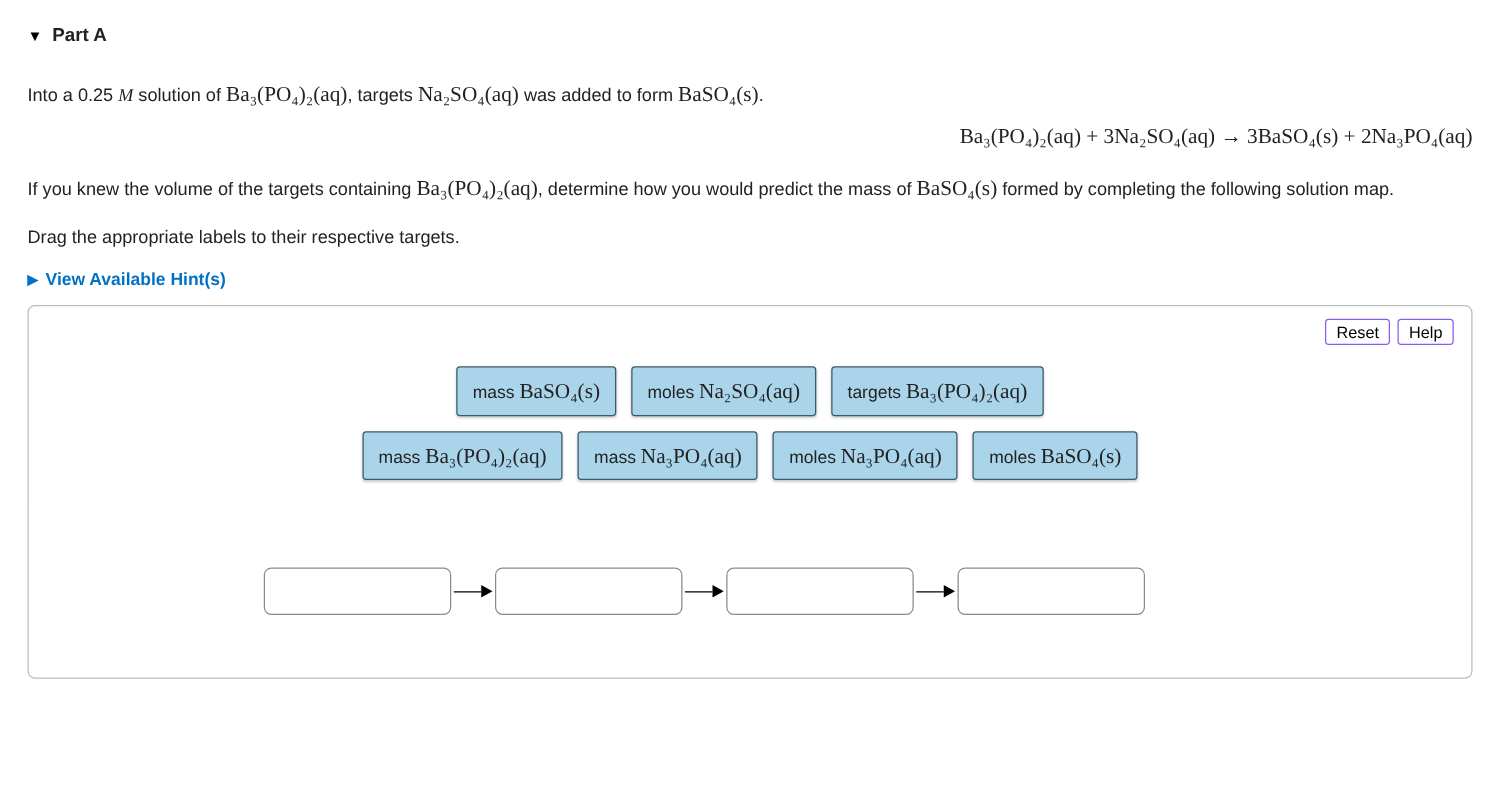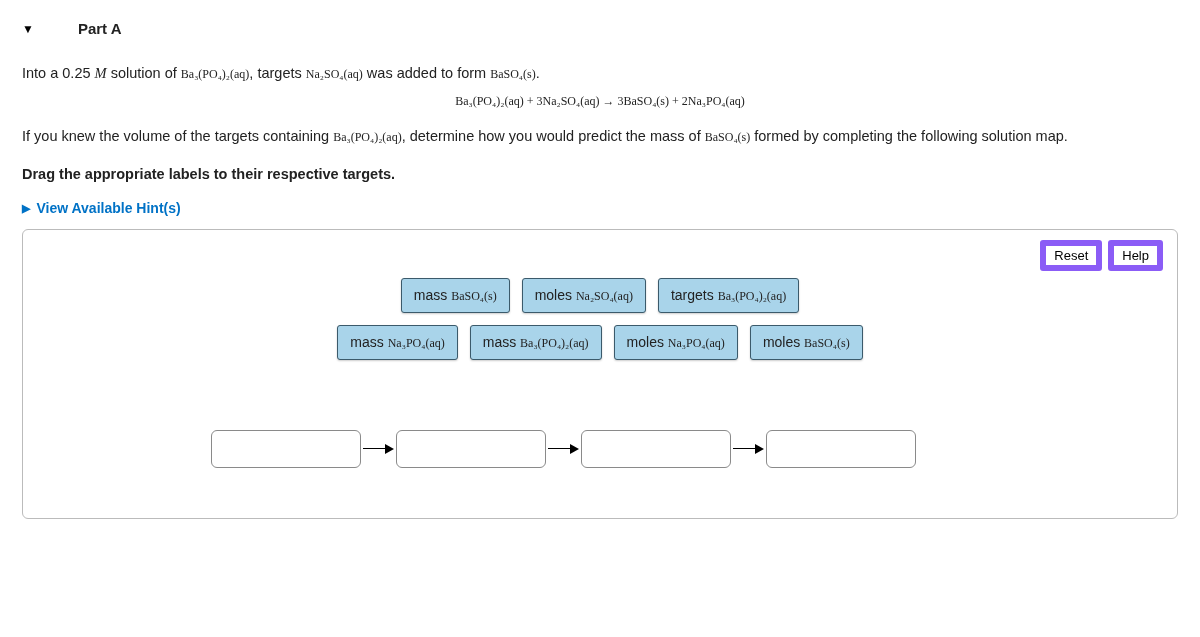--- a/index.html
+++ b/index.html
@@ -6,35 +6,35 @@
   body {
     font-family: Arial, Helvetica, sans-serif;
     font-size: 14.5px;
     color: #222;
     background: #fff;
     padding: 18px 22px;
     line-height: 1.5;
   }
   .part-header { display: flex; align-items: center; gap: 8px; margin-bottom: 22px; }
   .part-header .tri { font-size: 12px; color: #000; }
-  .part-header .label { font-weight: bold; font-size: 15px; margin-left: 36px; }
+  .part-header .label { font-weight: bold; font-size: 15px; }
   .body-text { margin-bottom: 8px; }
-  .equation { text-align: center; margin: 4px 0 16px 0; }
-  .bold-line { font-weight: bold; margin-top: 16px; margin-bottom: 12px; }
+  .equation { text-align: right; margin: 4px 0 16px 0; }
+  .bold-line { font-weight: normal; margin-top: 16px; margin-bottom: 12px; }
   .hints-link { color: #0072c6; font-weight: bold; font-size: 14px; cursor: pointer; display:flex; align-items:center; gap:6px; margin-bottom:10px;}
   .hints-link .tri { font-size: 11px; }
   .workspace {
     border: 1px solid #bbb;
     border-radius: 6px;
     padding: 14px 18px 50px 18px;
     position: relative;
   }
   .top-buttons { position: absolute; top: 10px; right: 14px; display:flex; gap:6px; }
   .small-btn {
-    border: 6px solid #8b5cf6;
+    border: 1px solid #8b5cf6;
     background: #fff;
     padding: 2px 8px;
     font-size: 13px;
     border-radius: 3px;
     cursor: pointer;
   }
   .chip-rows { margin-top: 34px; display:flex; flex-direction:column; gap:12px; align-items:center;text-align:center;}
   .chip-row { display:flex; gap:12px; justify-content:center; flex-wrap:wrap;}
   .chip {
     background: #a9d4ea;
@@ -66,21 +66,21 @@
   }
   .arrow-line {
     width: 22px; height: 1.2px; background:#000;
   }
   .arrow-head {
     width:0; height:0;
     border-top:5px solid transparent;
     border-bottom:5px solid transparent;
     border-left:9px solid #000;
   }
-  .chem { font-family: 'Times New Roman', Times, serif; font-size: 12px; }
+  .chem { font-family: 'Times New Roman', Times, serif; font-size: 17px; }
   .italicM { font-family: 'Times New Roman', Times, serif; font-style: italic; }
 </style>
 </head>
 <body>
 
 <div class="part-header">
   <span class="tri">▼</span>
   <span class="label">Part A</span>
 </div>
 
@@ -108,22 +108,22 @@
     <button class="small-btn">Help</button>
   </div>
 
   <div class="chip-rows">
     <div class="chip-row" id="chip-row-1">
         <div class="chip"><span>mass </span><span class="chem">BaSO₄(s)</span></div>
         <div class="chip"><span>moles </span><span class="chem">Na₂SO₄(aq)</span></div>
         <div class="chip"><span>targets </span><span class="chem">Ba₃(PO₄)₂(aq)</span></div>
       </div>
     <div class="chip-row" id="chip-row-2">
+        <div class="chip"><span>mass </span><span class="chem">Ba₃(PO₄)₂(aq)</span></div>
         <div class="chip"><span>mass </span><span class="chem">Na₃PO₄(aq)</span></div>
-        <div class="chip"><span>mass </span><span class="chem">Ba₃(PO₄)₂(aq)</span></div>
         <div class="chip"><span>moles </span><span class="chem">Na₃PO₄(aq)</span></div>
         <div class="chip"><span>moles </span><span class="chem">BaSO₄(s)</span></div>
       </div>
   </div>
 
   <div class="targets-row">
     <div class="target-slot"></div>
     <div class="arrow-seg">
         <div class="arrow-line"></div>
         <div class="arrow-head"></div>

